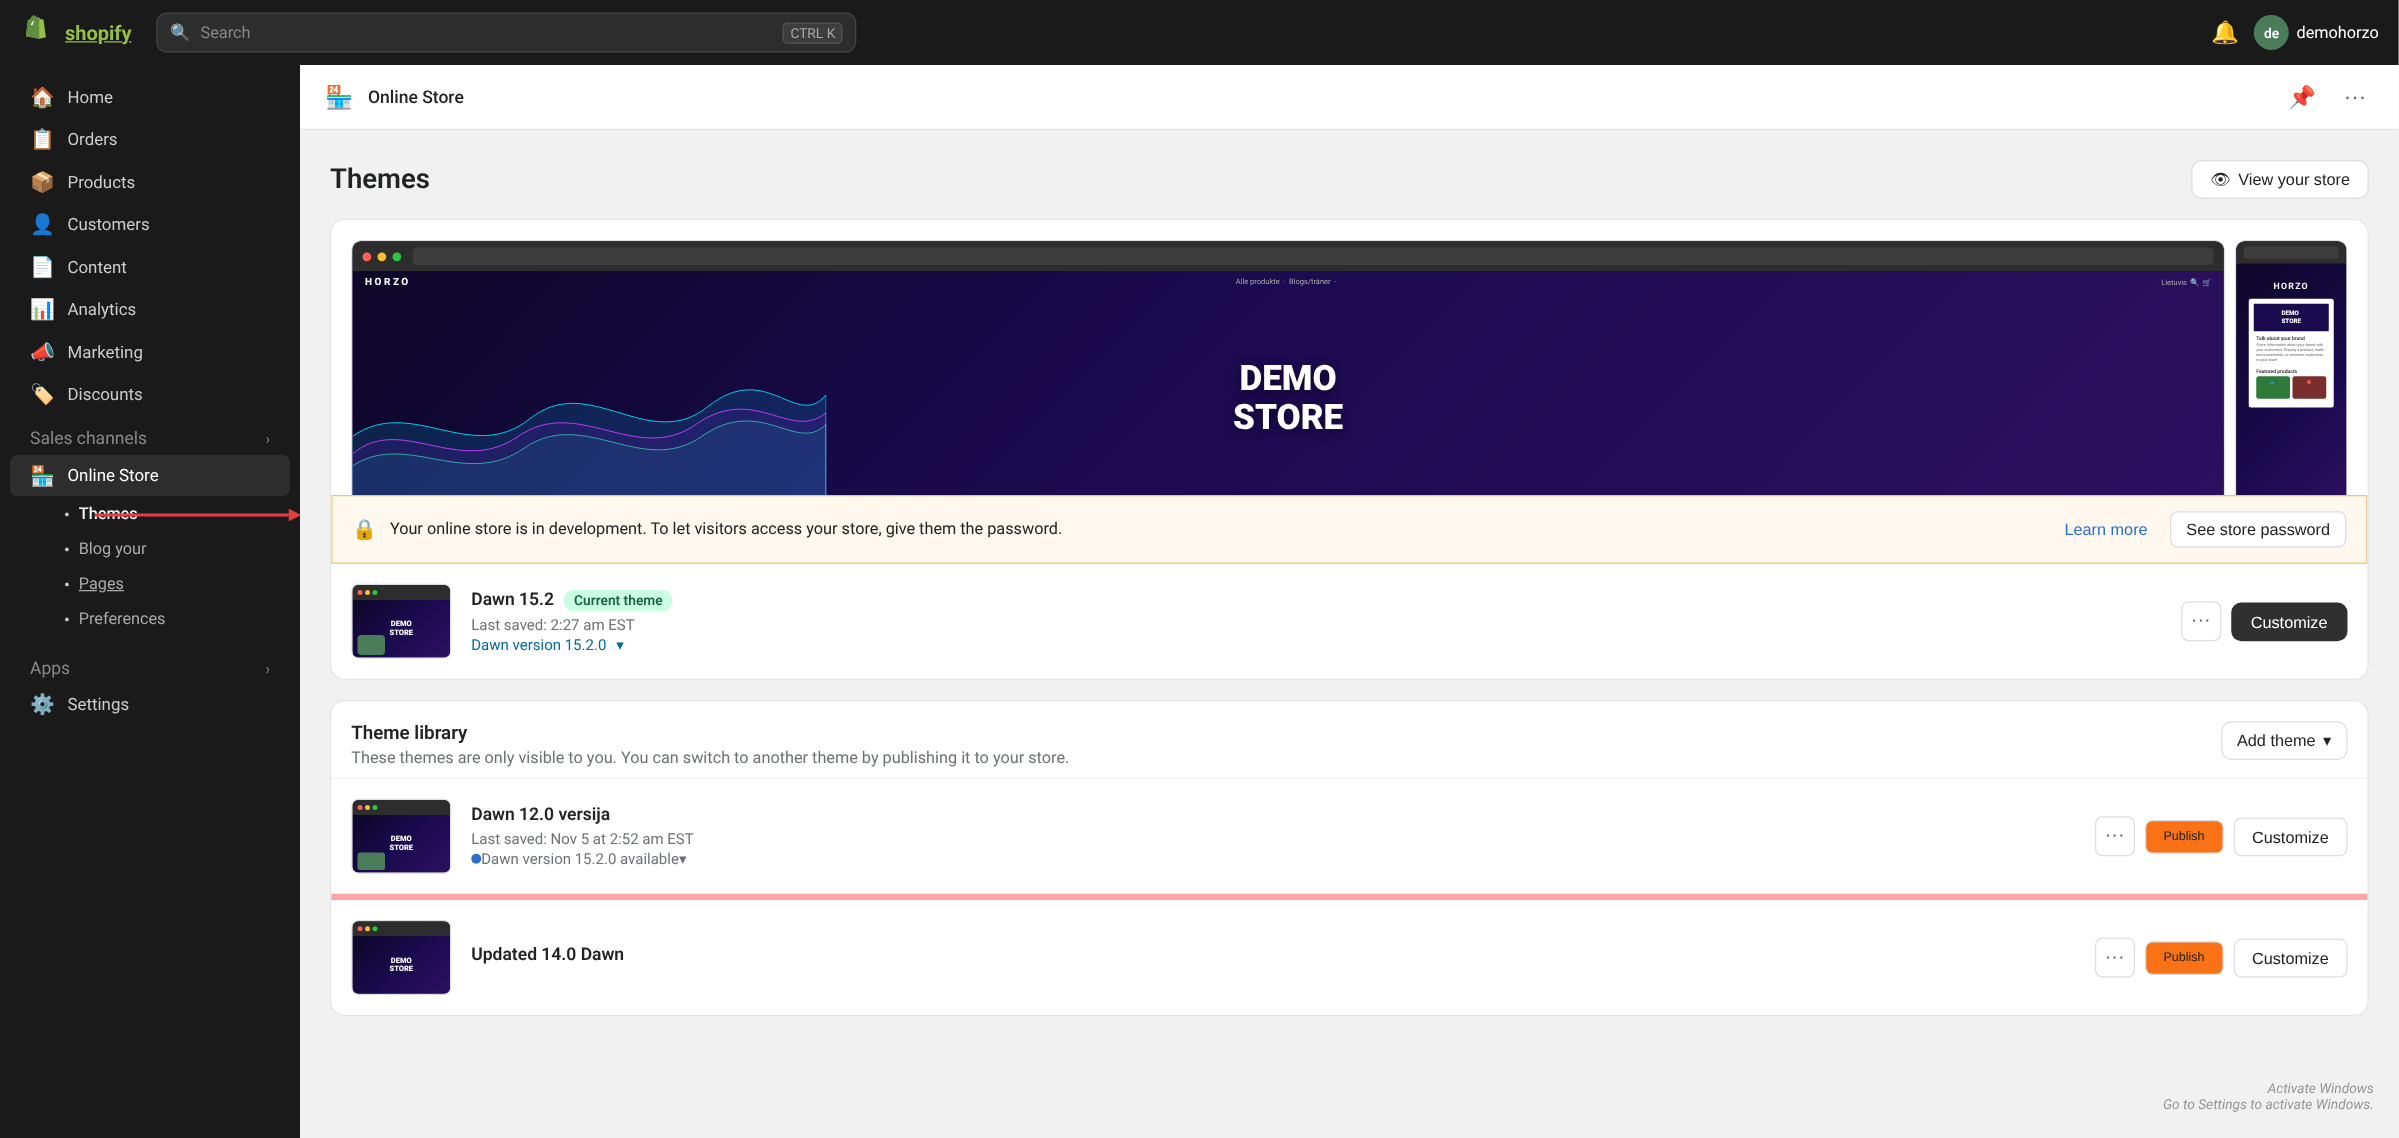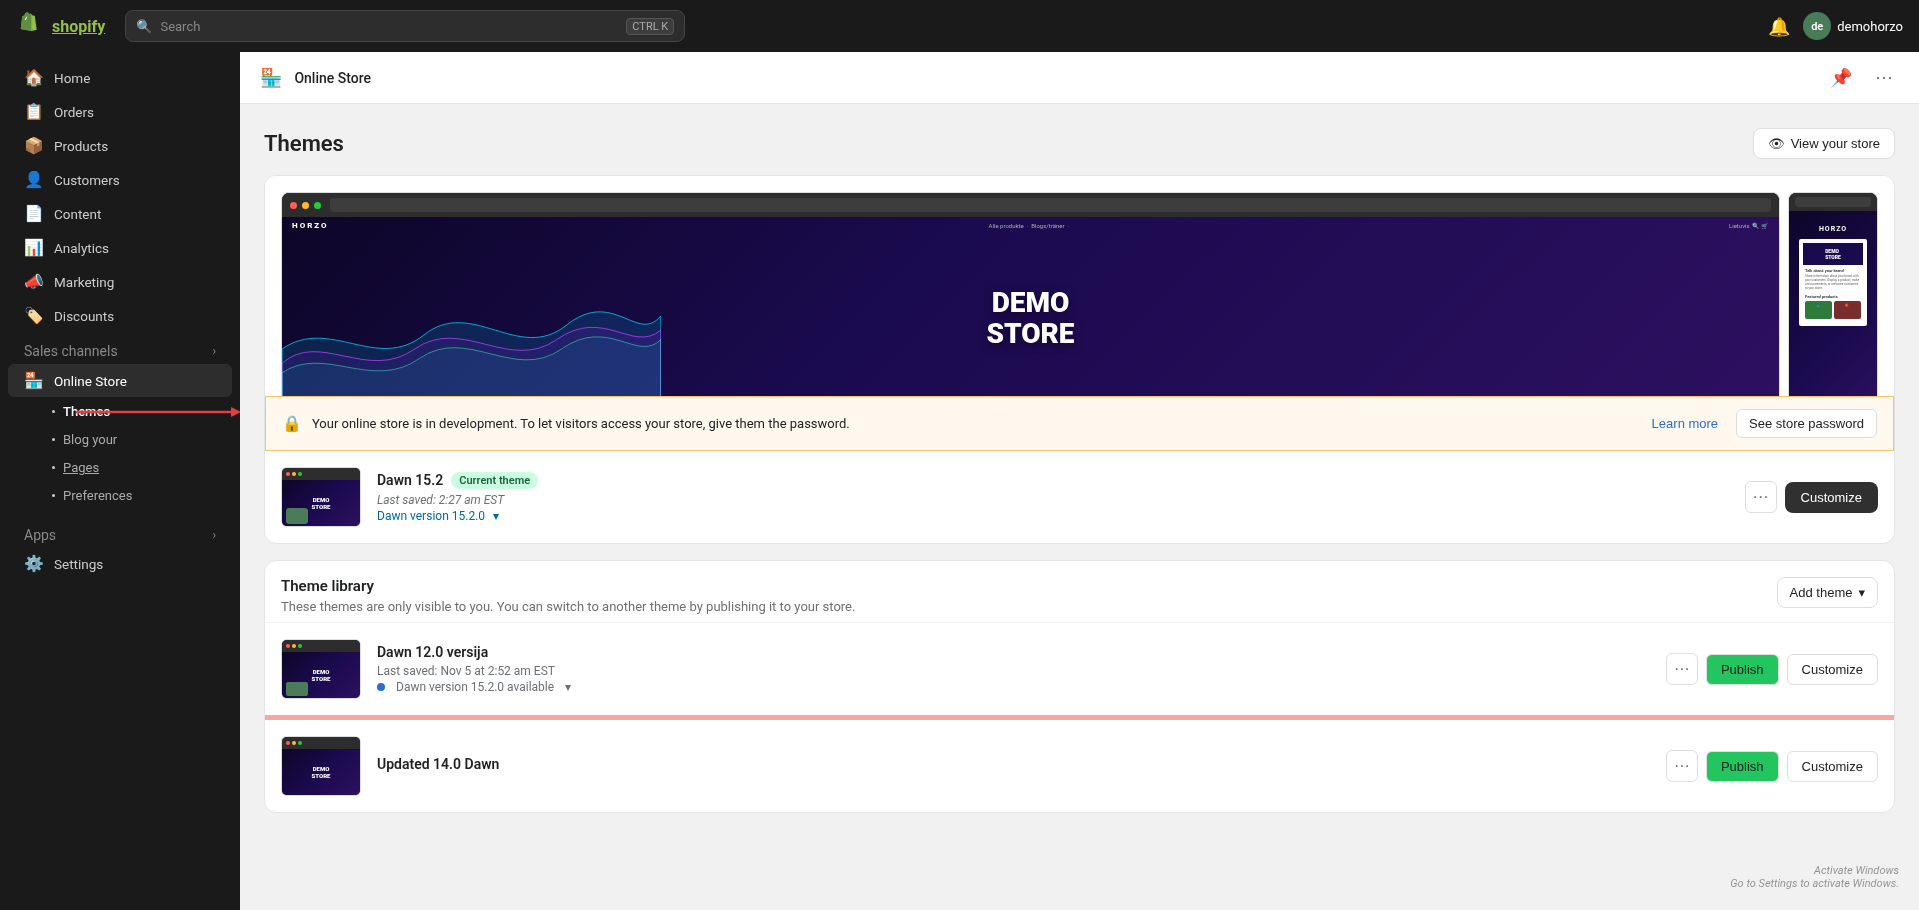--- a/index.html
+++ b/index.html
@@ -399,21 +399,20 @@
       color: #1a6641;
       font-size: 11px;
       font-weight: 600;
       padding: 2px 8px;
       border-radius: 20px;
     }
     .theme-saved {
       font-size: 12px;
       color: #6d7175;
       margin-bottom: 2px;
-      font-style: italic;
     }
     .theme-version {
       display: flex;
       align-items: center;
       gap: 8px;
       font-size: 12px;
       color: #0369a1;
       cursor: pointer;
     }
     .theme-actions {
@@ -513,36 +512,36 @@
       margin-bottom: 4px;
     }
     .library-theme-saved {
       font-size: 12px;
       color: #6d7175;
       margin-bottom: 2px;
     }
     .library-theme-version {
       display: flex;
       align-items: center;
-      gap: 11px;
+      gap: 0;
       font-size: 12px;
       color: #6d7175;
     }
     .version-dot { width: 8px; height: 8px; border-radius: 50%; background: #2c6ecb; flex-shrink: 0; }
     .library-theme-actions {
       display: flex;
       align-items: center;
       gap: 8px;
     }
     .publish-btn {
-      background: #22c55e;
+      background: #f97316;
       border: 1px solid #ddd;
       border-radius: 6px;
       padding: 7px 14px;
-      font-size: 13px;
+      font-size: 10px;
       cursor: pointer;
       color: #202223;
       font-weight: 500;
     }
     .customize-secondary-btn {
       background: #fff;
       border: 1px solid #ddd;
       border-radius: 6px;
       padding: 7px 14px;
       font-size: 13px;

